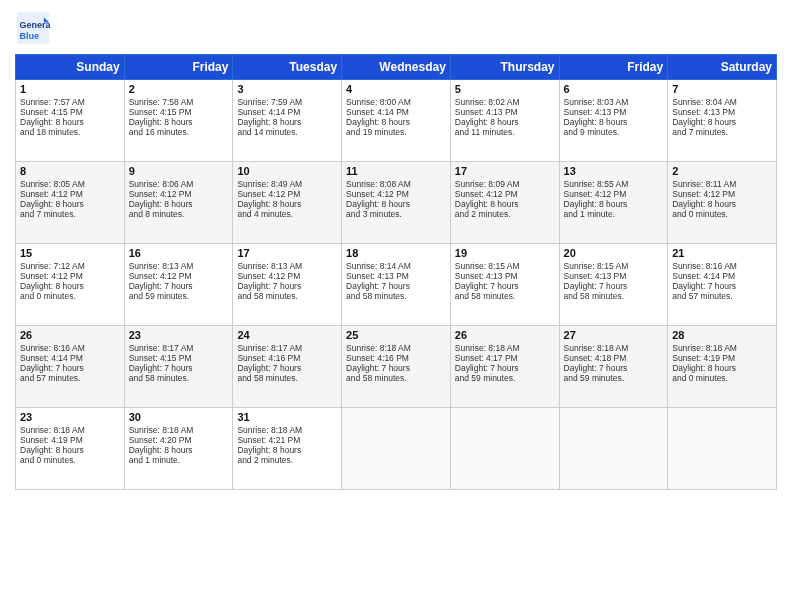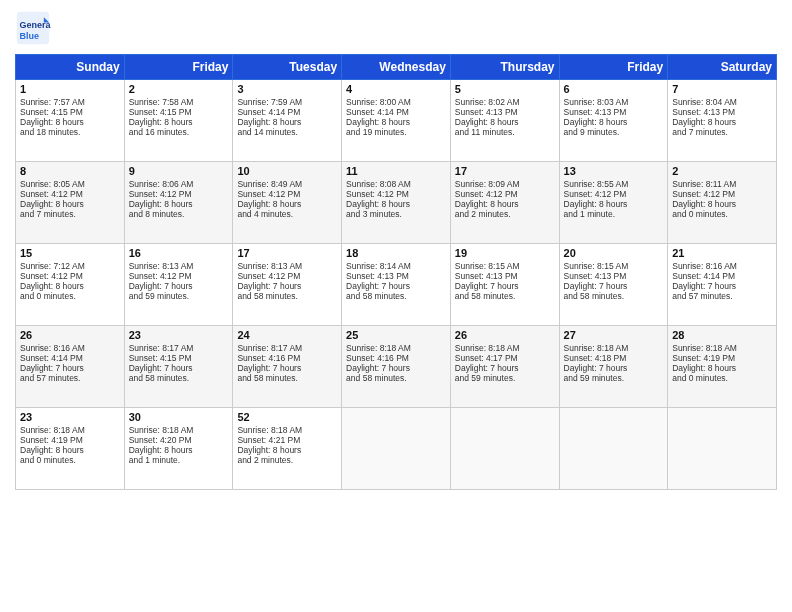--- a/index.html
+++ b/index.html
@@ -330,21 +330,21 @@
             <div>and 0 minutes.</div>
           </td>
           <td>
             <span class="day-num">30</span>
             <div>Sunrise: 8:18 AM</div>
             <div>Sunset: 4:20 PM</div>
             <div>Daylight: 8 hours</div>
             <div>and 1 minute.</div>
           </td>
           <td>
-            <span class="day-num">52</span>
+            <span class="day-num">31</span>
             <div>Sunrise: 8:18 AM</div>
             <div>Sunset: 4:21 PM</div>
             <div>Daylight: 8 hours</div>
             <div>and 2 minutes.</div>
           </td>
           <td class="cell-empty"></td>
           <td class="cell-empty"></td>
           <td class="cell-empty"></td>
           <td class="cell-empty"></td>
         </tr>

